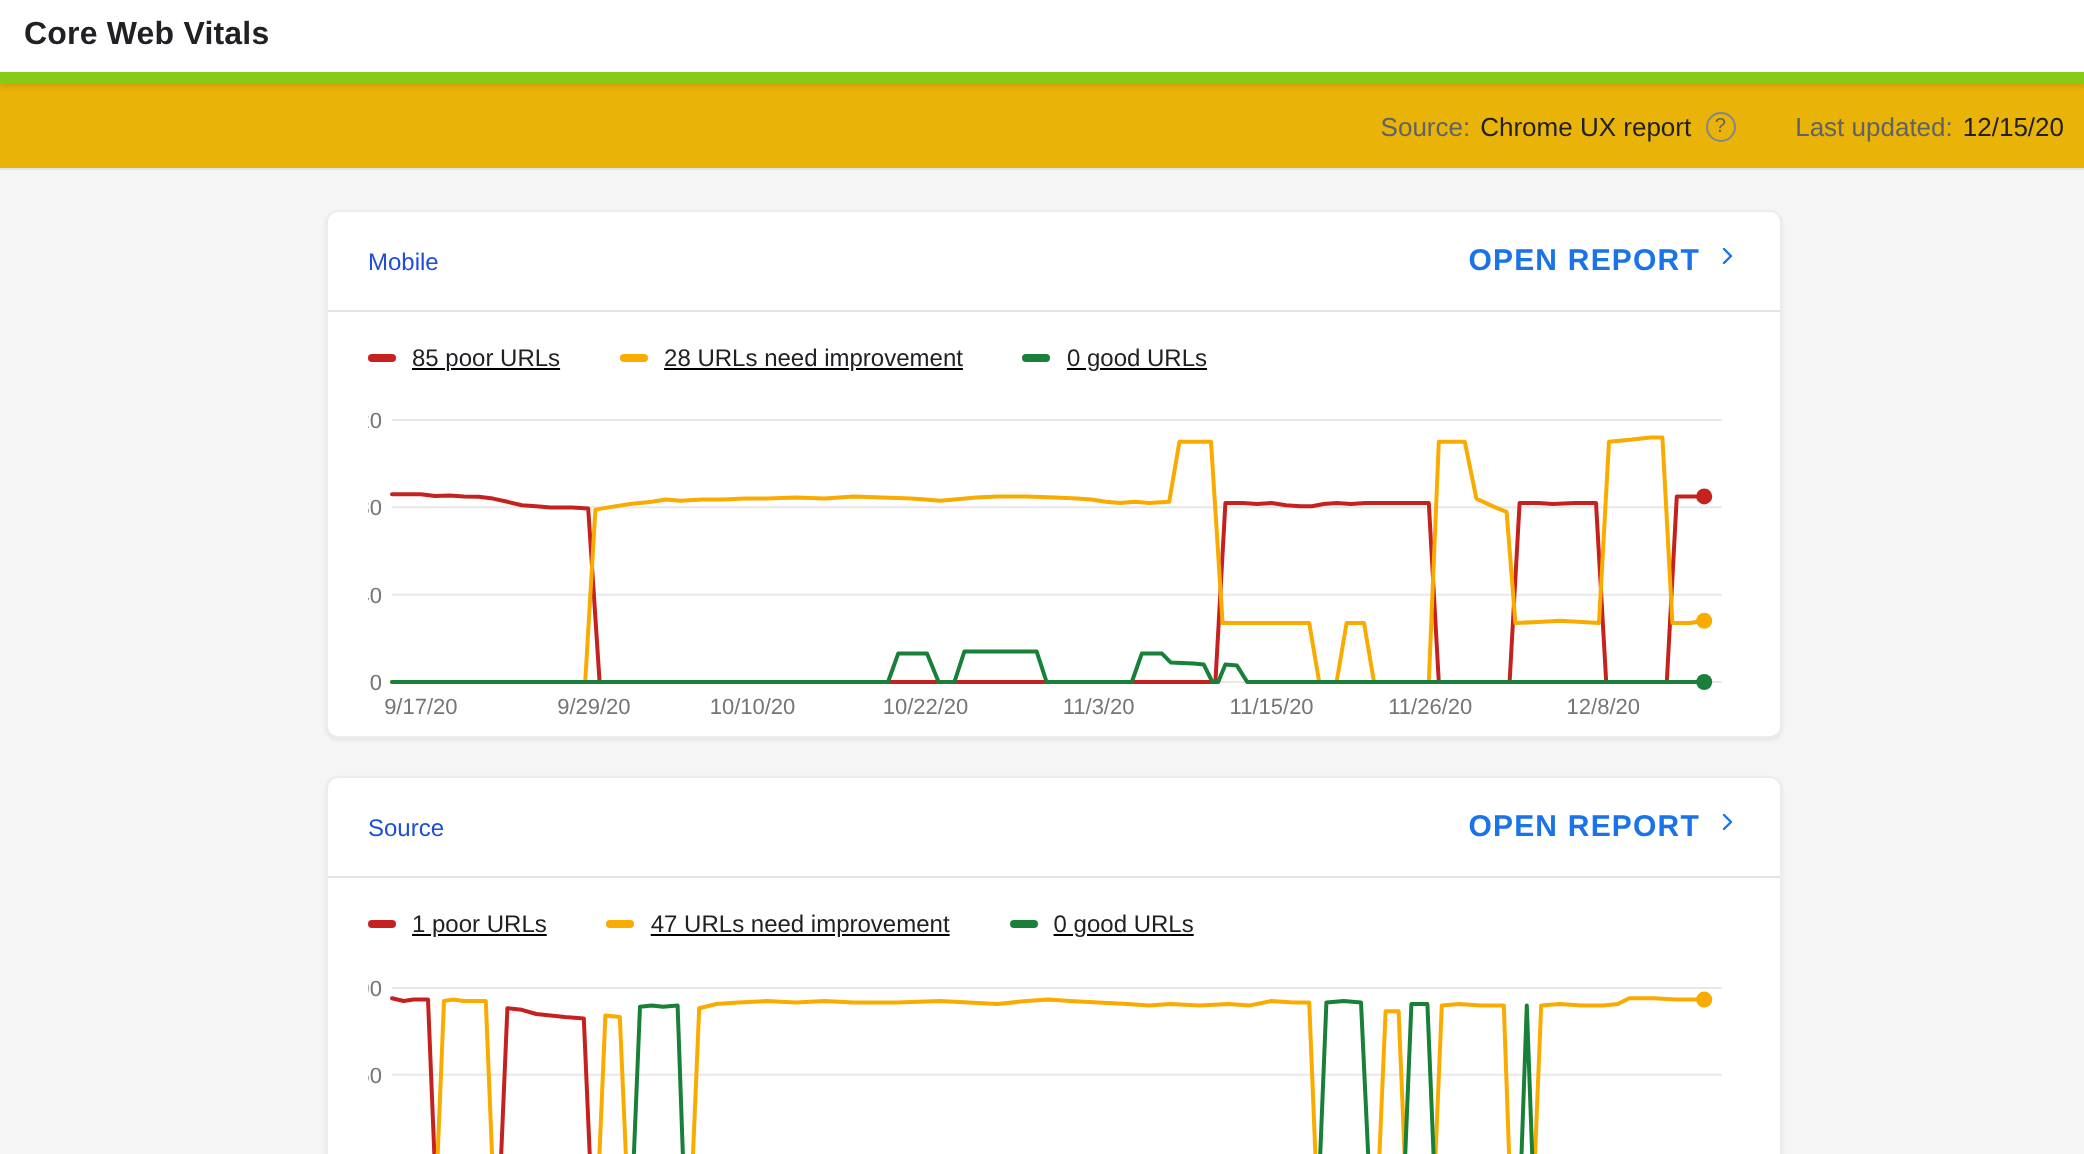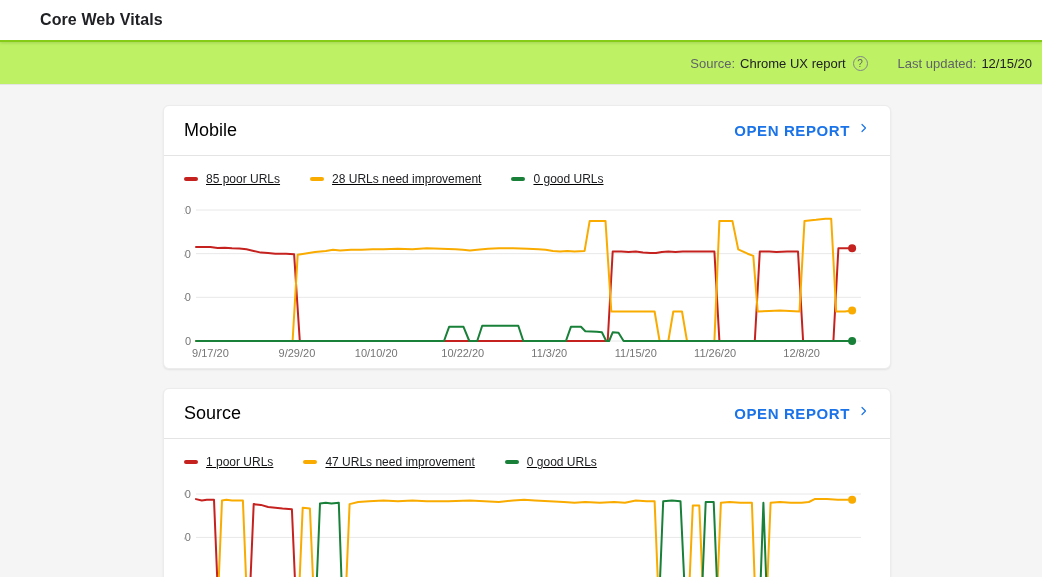--- a/index.html
+++ b/index.html
@@ -1,41 +1,41 @@
 <!DOCTYPE html>
 <html><head>
 <meta charset="utf-8">
 <style>
   * { margin:0; padding:0; box-sizing:border-box; }
   html,body { width:1042px; height:577px; overflow:hidden; background:#f5f5f5;
               font-family:"Liberation Sans", sans-serif; }
   
   .app-bar { position:relative; z-index:3; height:42px; background:#ffffff;
-             display:flex; align-items:center; padding:0 40px;
-             border-bottom:2px solid #84cc16;
+             display:flex; align-items:center; padding:0 12px;
+             border-bottom:6px solid #84cc16;
              box-shadow:0 1px 3px rgba(0,0,0,.14); }
   .app-bar .title { font-size:16px; font-weight:700; color:#202124; letter-spacing:.1px; }
   
-  .meta-bar { position:relative; z-index:2; height:43px; background:#bef264;
+  .meta-bar { position:relative; z-index:2; height:43px; background:#eab308;
               border-bottom:1px solid #e4e4e4;
               display:flex; align-items:center; justify-content:flex-end;
               padding-right:10px; font-size:13px; color:#5f6368; }
   .meta-bar .grp { display:flex; align-items:center; }
   .meta-bar .val { color:#202124; font-weight:400; margin-left:5px; }
   .help-circle { width:15px; height:15px; border:1px solid #80868b; border-radius:50%;
                  display:inline-flex; align-items:center; justify-content:center;
                  font-size:10px; color:#5f6368; margin-left:7px; cursor:pointer; }
   .meta-gap { width:30px; }
   
   .main { padding:20px 0 0 163px; }
   .card { width:728px; background:#ffffff; border:1px solid #ececec; border-radius:6px;
           box-shadow:0 1px 2px rgba(0,0,0,.08); margin-bottom:19px; overflow:hidden; }
   .card-header { height:50px; display:flex; align-items:center; justify-content:space-between;
                  padding:0 20px; border-bottom:1px solid #e4e4e4; }
-  .card-title { font-size:18px; color:#000000; }
+  .card-title { font-size:12px; color:#1d4ed8; }
   .open-report { display:flex; align-items:flex-start; color:#1a73e8; font-size:15px;
                  font-weight:700; letter-spacing:.6px; cursor:pointer; text-decoration:none; }
   .open-report svg { margin-left:8px; }
   .legend { display:flex; align-items:center; padding:16px 20px 10px 20px;text-decoration:underline; }
   .legend-item { display:flex; align-items:center; margin-right:30px; }
   .legend-swatch { width:14px; height:4px; border-radius:2px; margin-right:8px; }
   .legend-label { font-size:12px; color:#202124; }
   .chart-box { padding:0 20px; }
   .chart-box svg { display:block; }
   .axis-text { font-size:11px; fill:#757575; }

